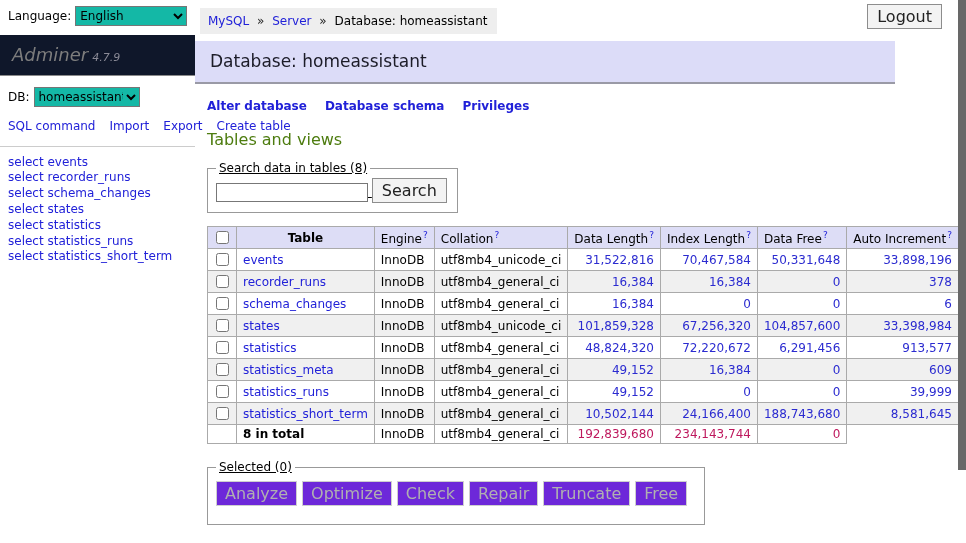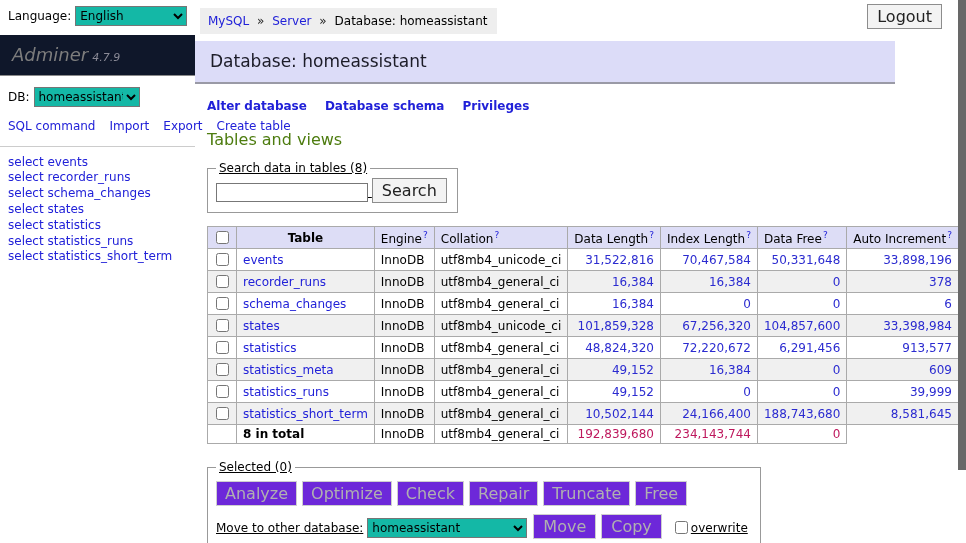--- a/index.html
+++ b/index.html
@@ -250,23 +250,20 @@
           <td class="num">192,839,680</td>
           <td class="num">234,143,744</td>
           <td class="num">0</td>
         </tr>
       </tbody>
   </table>
 
   <fieldset id="selected-fieldset">
     <legend>Selected (0)</legend>
     <div id="selected-buttons"><button disabled="">Analyze</button><button disabled="">Optimize</button><button disabled="">Check</button><button disabled="">Repair</button><button disabled="">Truncate</button><button disabled="">Free</button></div>
-    <div id="move-row">
-      <span>Move to other database:</span><select><option>homeassistant</option></select><button disabled="">Move</button><button disabled="">Copy</button><label id="overwrite-wrap"><input type="checkbox" style=""><span>overwrite</span></label>
-    </div>
   </fieldset>
 
   
 
   
   
 
   
 </div>
 

